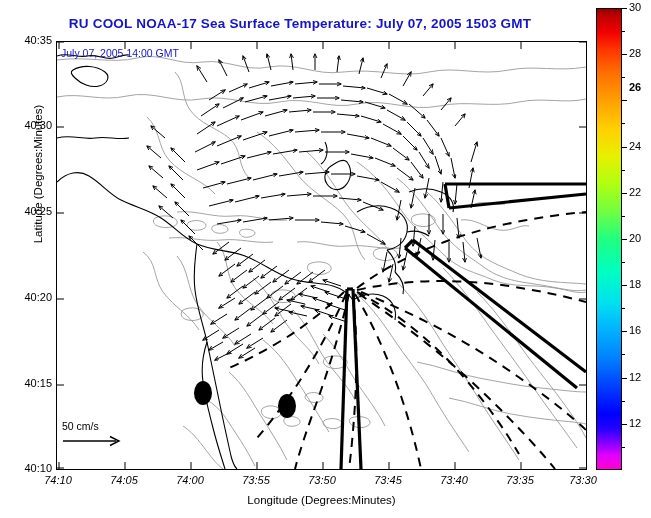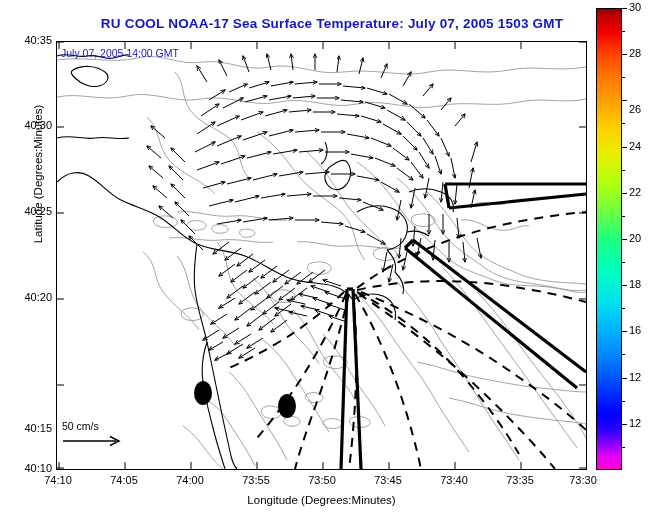--- a/index.html
+++ b/index.html
@@ -4,21 +4,21 @@
 <style>
   html,body{margin:0;padding:0;background:#ffffff;}
   body{width:651px;height:518px;position:relative;overflow:hidden;
        font-family:"Liberation Sans",sans-serif;}
 
   #stage{position:absolute;left:0;top:0;width:651px;height:518px;background:#fff;}
 
   
   .title{position:absolute;left:0;top:16px;width:600px;text-align:center;
          color:#1414c8;font-size:13.5px;font-weight:bold;letter-spacing:.2px;
-         white-space:nowrap;padding-left:32px;}
+         white-space:nowrap;}
 
   
   .plot-frame{position:absolute;left:56px;top:41px;width:531px;height:429px;
               border:1px solid #000;background:#fff;box-sizing:border-box;
               overflow:hidden;}
 
   .map-svg{position:absolute;left:0;top:0;width:529px;height:427px;}
 
   
   .raw-annot{position:absolute;left:4px;top:5px;color:#1414c8;font-size:10.5px;
@@ -26,21 +26,21 @@
 
   
   .scalebar{position:absolute;left:5px;top:378px;z-index:6;}
   .scalebar .lbl{font-size:10.5px;color:#000;white-space:nowrap;}
   .scalebar svg{display:block;margin-top:3px;}
 
   
   .ytick{position:absolute;right:0;width:44px;text-align:right;
          font-size:11px;color:#000;white-space:nowrap;}
   .xtick{position:absolute;top:0;width:60px;margin-left:-30px;text-align:center;
-         font-size:11px;color:#000;white-space:nowrap;}
+         font-size:11px;color:#000;white-space:nowrap;font-style:italic;}
 
   .ylabel{position:absolute;left:-52px;top:168px;width:180px;text-align:center;
           font-size:11.5px;color:#000;white-space:nowrap;
           transform:rotate(-90deg);transform-origin:center center;}
   .xlabel{position:absolute;left:56px;top:494px;width:531px;text-align:center;
           font-size:11.5px;color:#000;white-space:nowrap;}
 
   .yaxis-wrap{position:absolute;left:0px;top:41px;width:52px;height:429px;}
   .xaxis-wrap{position:absolute;left:56px;top:474px;width:531px;height:16px;}
 
@@ -80,21 +80,21 @@
 
 <div id="stage">
 
   <div class="title">RU COOL  NOAA-17  Sea Surface Temperature:  July 07, 2005 1503 GMT</div>
 
   <div class="yaxis-wrap">
     <div class="ytick" style="top:-7px;">40:35</div>
     <div class="ytick" style="top:78px;">40:30</div>
     <div class="ytick" style="top:164px;">40:25</div>
     <div class="ytick" style="top:250px;">40:20</div>
-    <div class="ytick" style="top:336px;margin-top:45px;">40:15</div>
+    <div class="ytick" style="top:336px;">40:15</div>
     <div class="ytick" style="top:421px;">40:10</div>
   </div>
   <div class="ylabel">Latitude (Degrees:Minutes)</div>
 
   <div class="xaxis-wrap">
     <div class="xtick" style="left:2px;">74:10</div>
     <div class="xtick" style="left:68px;">74:05</div>
     <div class="xtick" style="left:134px;">74:00</div>
     <div class="xtick" style="left:200px;">73:55</div>
     <div class="xtick" style="left:266px;">73:50</div>
@@ -499,21 +499,21 @@
     <div class="cb-minor" style="top:162px;"></div>
     <div class="cb-minor" style="top:208px;"></div>
     <div class="cb-minor" style="top:254px;"></div>
     <div class="cb-minor" style="top:300px;"></div>
     <div class="cb-minor" style="top:346px;"></div>
     <div class="cb-minor" style="top:393px;"></div>
     <div class="cb-minor" style="top:439px;"></div>
 
     <div class="cb-lab" style="top:0px;">30</div>
     <div class="cb-lab" style="top:46px;">28</div>
-    <div class="cb-lab" style="top:102px;">26</div>
+    <div class="cb-lab" style="top:80px;font-weight:bold;">26</div>
     <div class="cb-lab" style="top:139px;">24</div>
     <div class="cb-lab" style="top:185px;">22</div>
     <div class="cb-lab" style="top:231px;">20</div>
     <div class="cb-lab" style="top:277px;">18</div>
     <div class="cb-lab" style="top:323px;">16</div>
     <div class="cb-lab" style="top:370px;">12</div>
     <div class="cb-lab" style="top:416px;">12</div>
   </div>
 
 </div>

